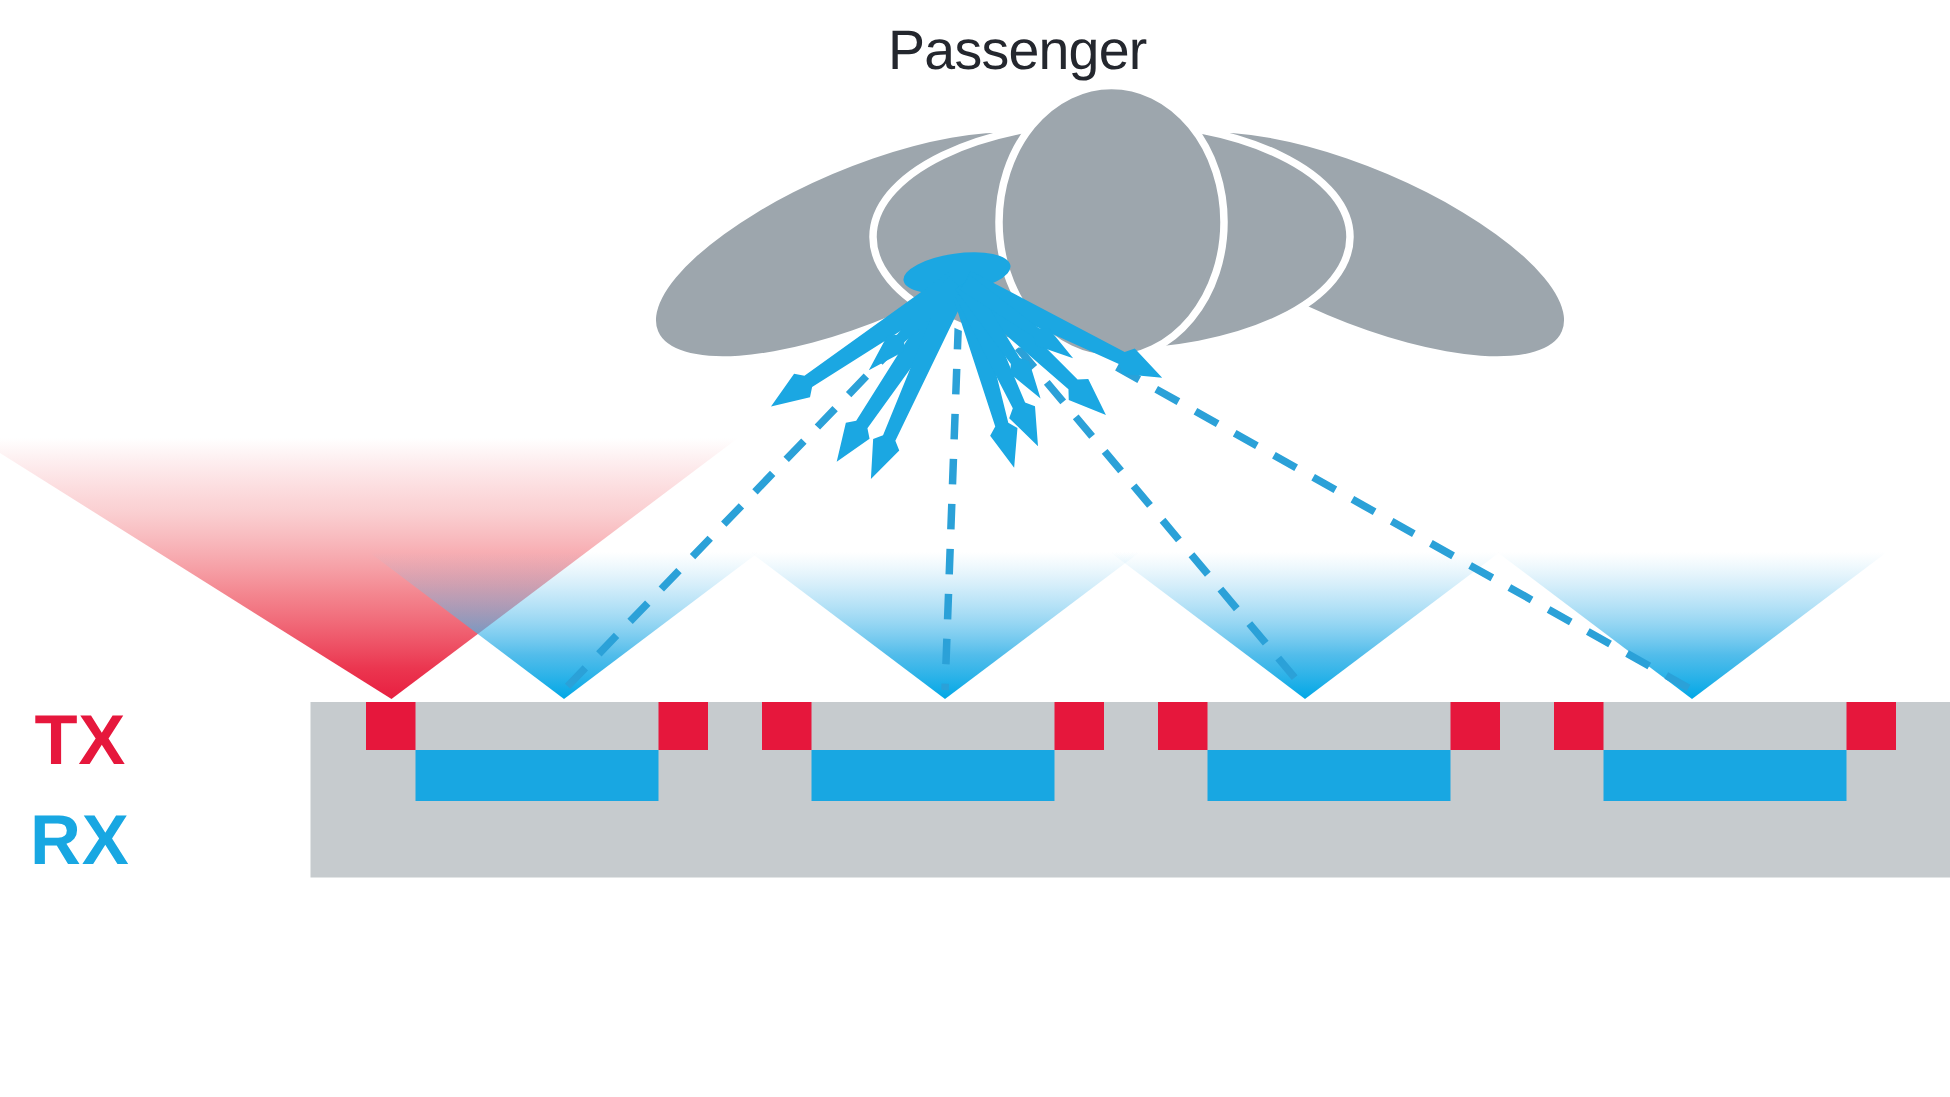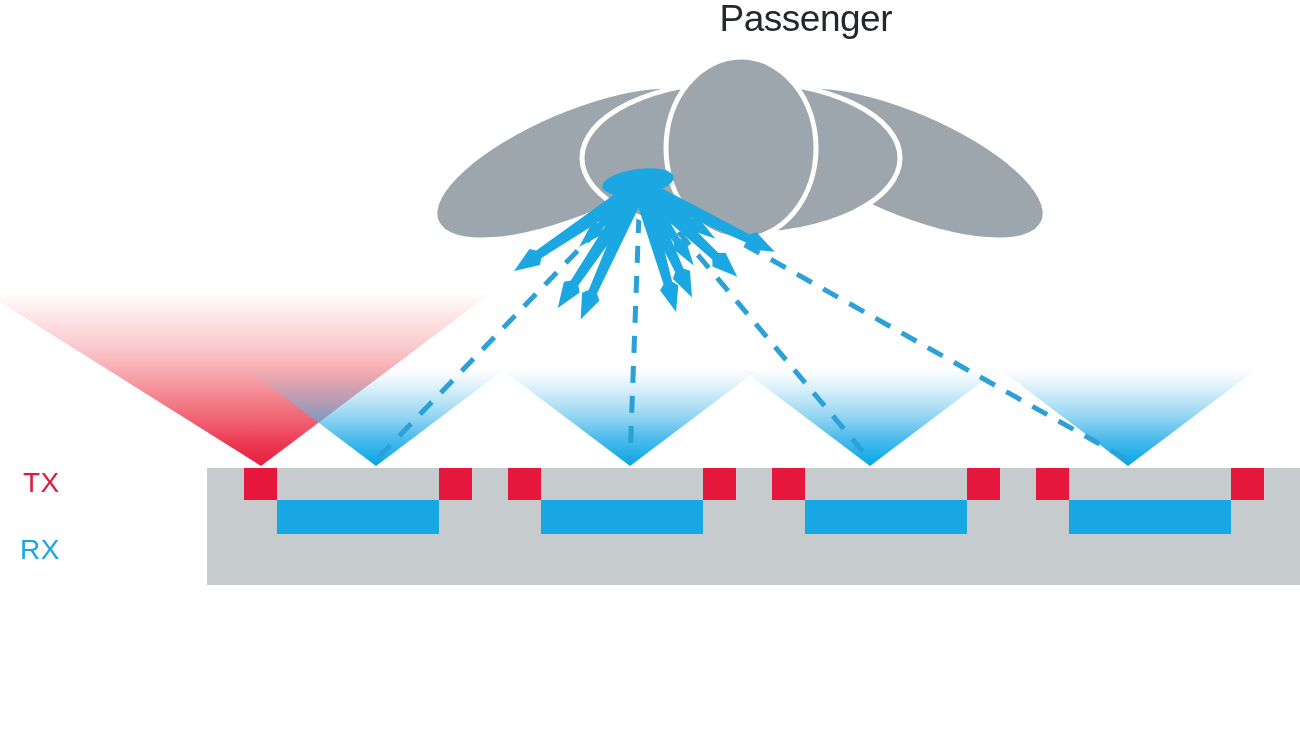--- a/index.html
+++ b/index.html
@@ -7,25 +7,25 @@
     position: relative;
     width: 1300px;
     height: 731px;
     background: #ffffff;
     overflow: hidden;
     font-family: "Liberation Sans", sans-serif;
   }
   .stage svg { position: absolute; left: 0; top: 0; }
   .label { position: absolute; line-height: 1; white-space: nowrap; }
   .title {
-    left: 592px; top: 0; width: 300px;
-    text-align: right;
+    left: 592px; top: 15px; width: 300px;
+    text-align: left;
     font-size: 37px; font-weight: 400; letter-spacing: -0.5px;
   }
-  .txrx { font-size: 28px; font-weight: 400; letter-spacing: 0.5px; }
+  .txrx { font-size: 47px; font-weight: 700; letter-spacing: 0.5px; }
   .tx { left: 23px; top: 469px; }
   .rx { left: 20px; top: 536px; }
 </style>
 </head>
 <body>
 
 <div class="stage">
 
   <svg width="1300" height="731" viewBox="0 0 1300 731" xmlns="http://www.w3.org/2000/svg">
     <defs>

